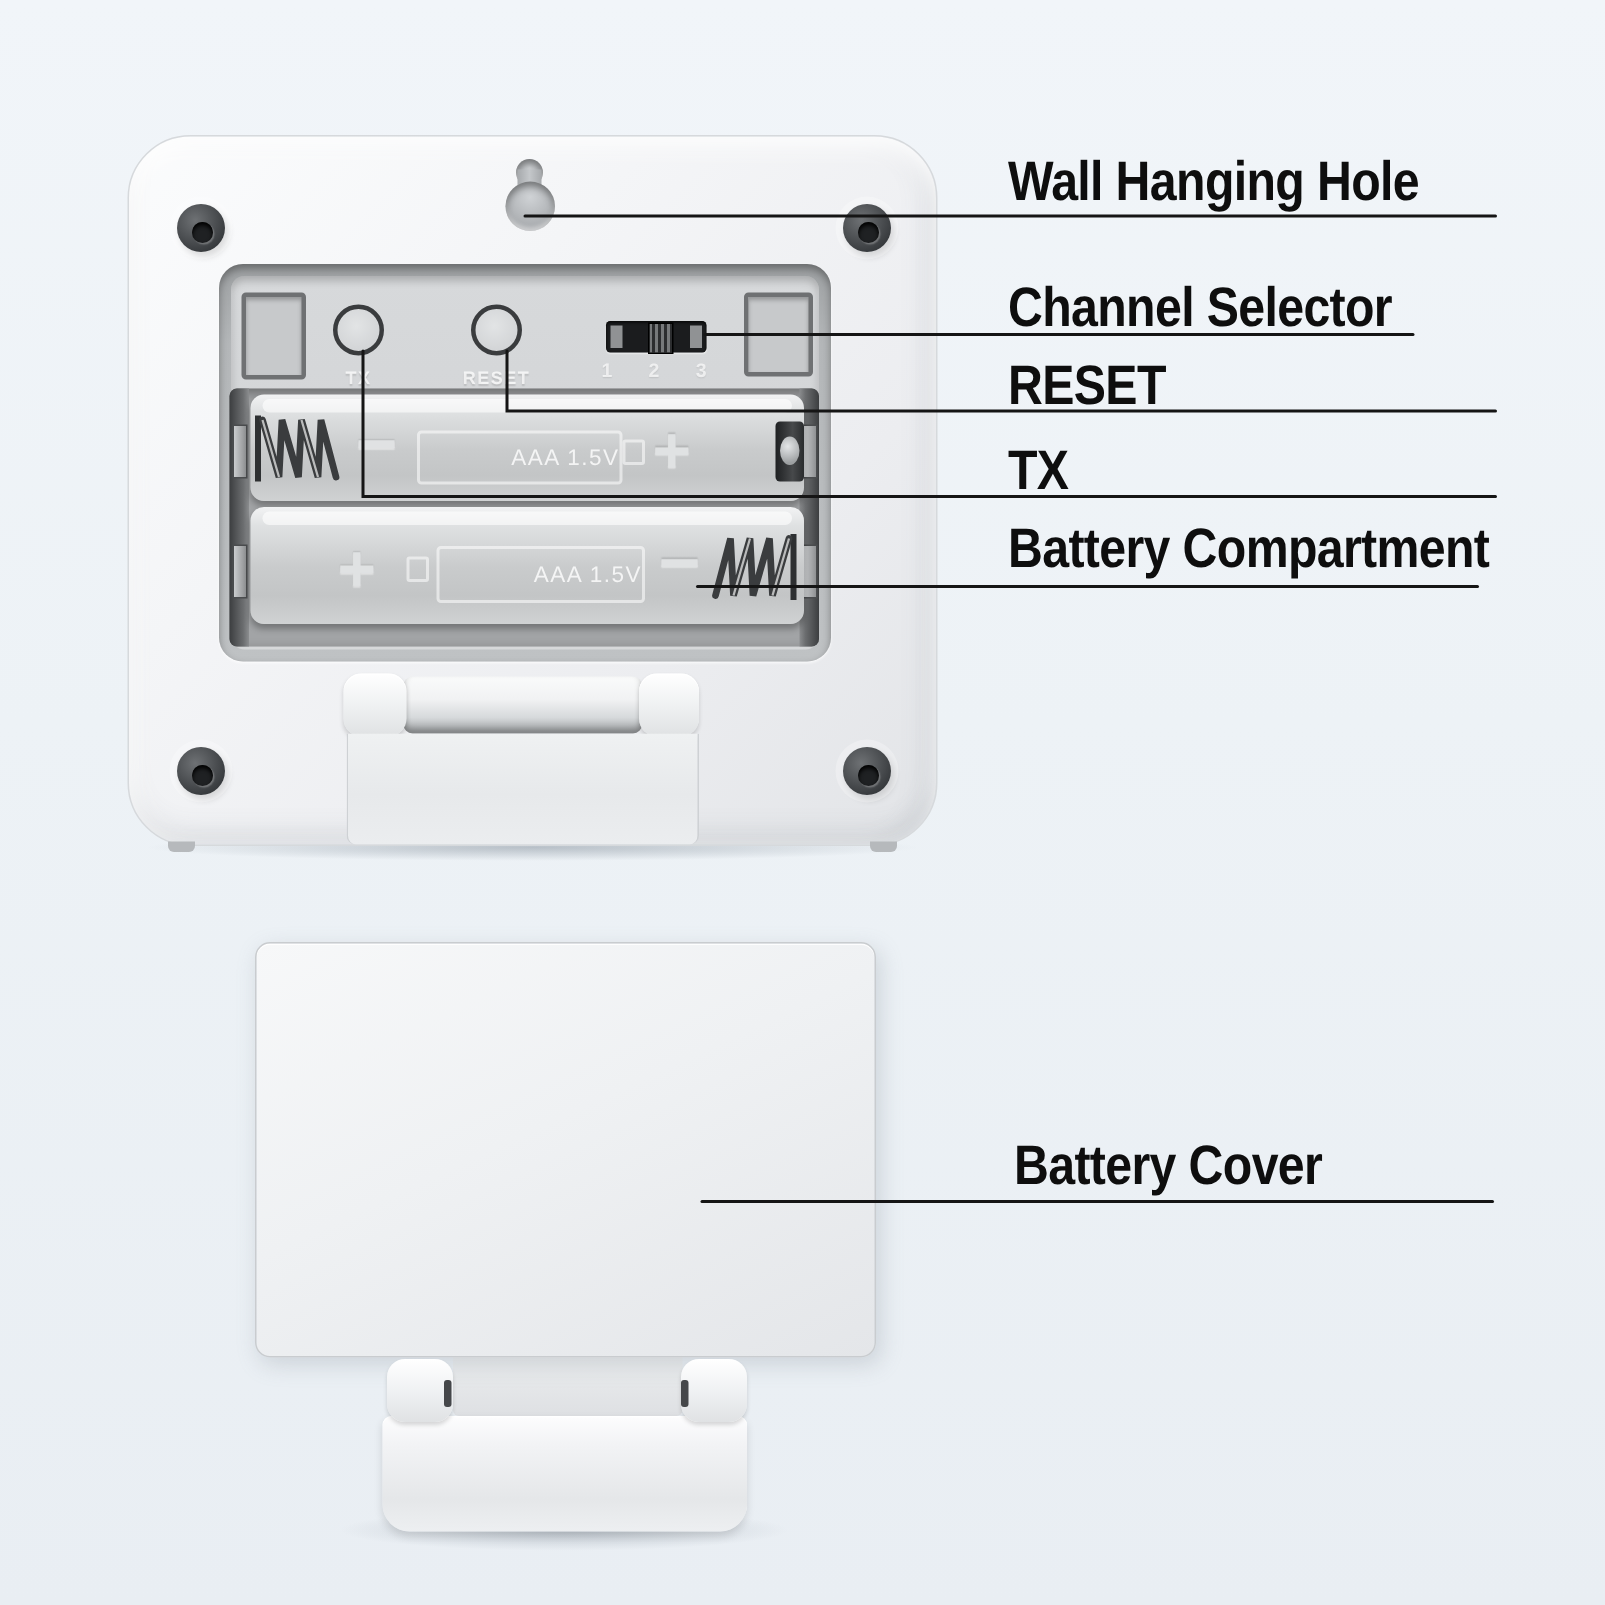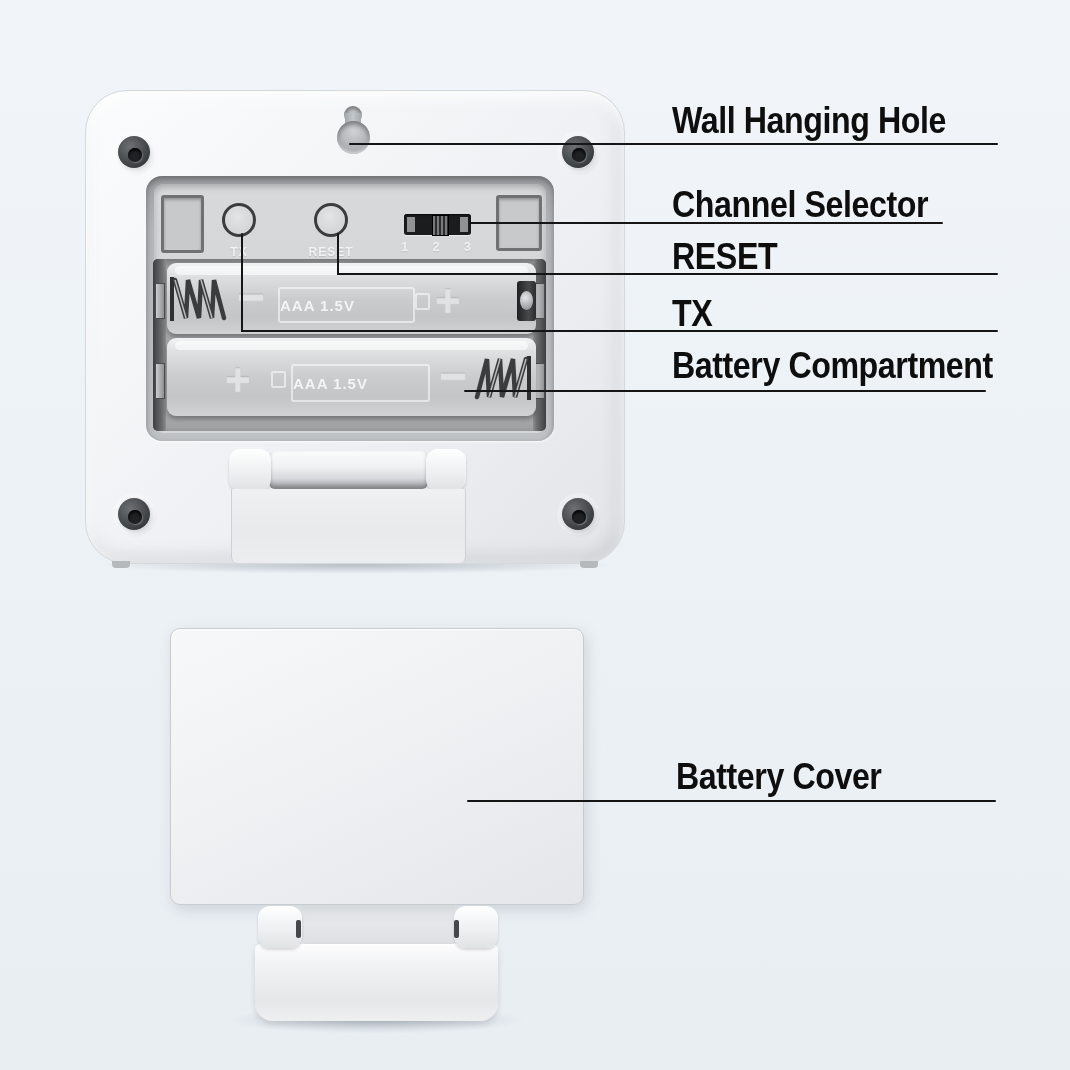--- a/index.html
+++ b/index.html
@@ -80,22 +80,22 @@
   .battery.b1{top:4px;height:71px;}
   .battery.b2{top:79px;height:78px;}
   .battery:before{content:"";position:absolute;left:8px;right:8px;top:3px;height:9px;
        background:rgba(255,255,255,.6);border-radius:6px;}
   .spring{position:absolute;}
   .spring.left{left:2px;top:10px;}
   .spring.right{left:307px;top:14px;transform:scaleX(-1);}
   .polarity{position:absolute;line-height:1;font-weight:700;color:#e0e2e3;
        text-shadow:0 1px 1px rgba(255,255,255,.45), 0 -1px 1px rgba(0,0,0,.12);}
   .bat-box{position:absolute;border:2px solid rgba(255,255,255,.55);border-radius:3px;
-       display:flex;align-items:center;justify-content:flex-start;
-       font-size:15px;font-weight:700;letter-spacing:1px;color:rgba(255,255,255,.8);}
+       display:flex;align-items:center;justify-content:flex-end;
+       font-size:15px;font-weight:400;letter-spacing:1px;color:rgba(255,255,255,.8);}
   .notch{position:absolute;width:11px;height:13px;border:2px solid rgba(255,255,255,.55);border-radius:2px;}
   .contact-plate{position:absolute;width:19px;height:40px;border-radius:3px;
        background:linear-gradient(90deg,#1e2022,#47494b 60%,#2a2c2e);}
   .contact-plate .bump{position:absolute;left:3px;top:10px;width:13px;height:19px;border-radius:50%;
        background:radial-gradient(circle at 40% 35%,#e4e6e8,#9da0a2 75%);}
 
   
   .hinge-slot{position:absolute;left:183px;top:360px;width:159px;height:38px;border-radius:6px;
        background:linear-gradient(180deg,#fafbfb 0%,#f1f2f3 40%,#d6d9db 72%,#a8abad 95%);
        box-shadow:inset 0 -3px 5px rgba(0,0,0,.25);}

